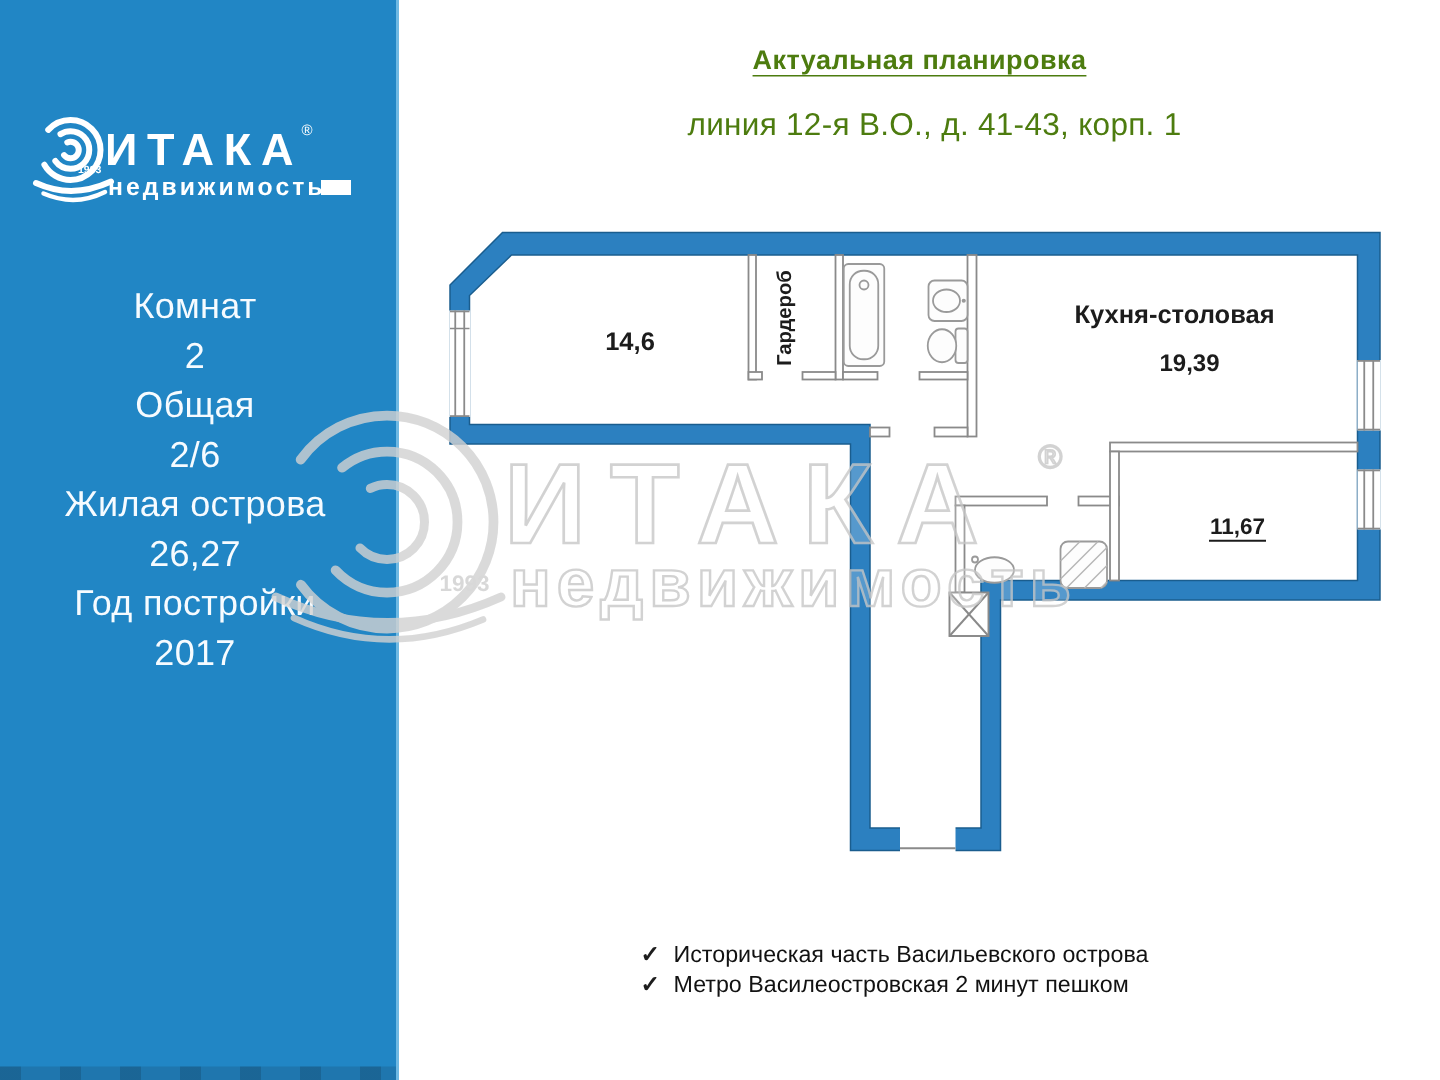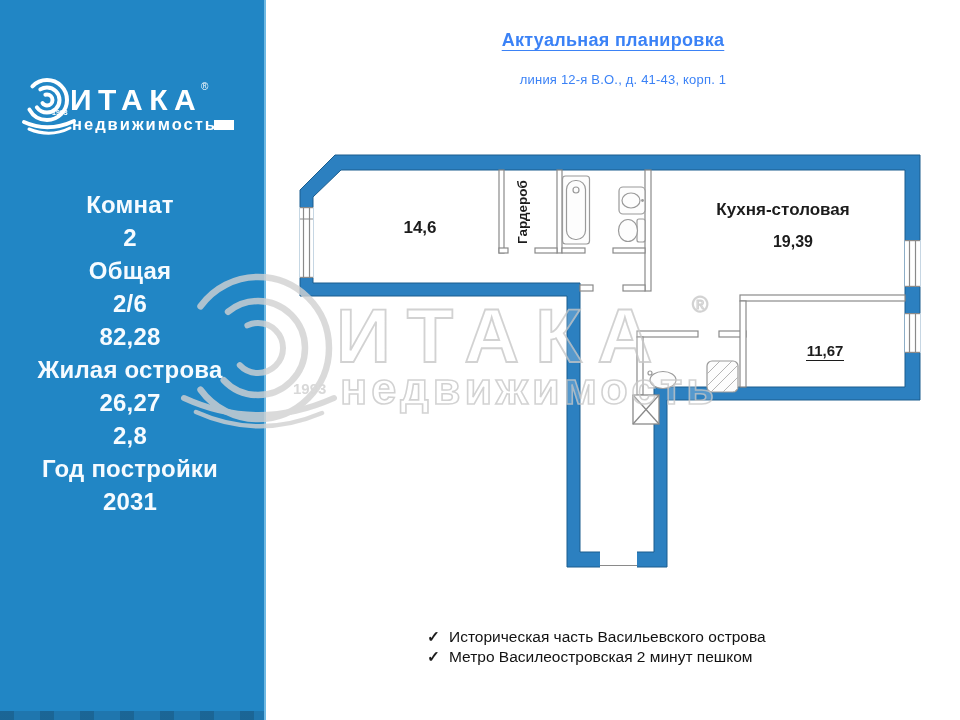--- a/index.html
+++ b/index.html
@@ -14,30 +14,30 @@
     background:#2186c5;border-right:2px solid #6fb9e3;box-sizing:border-box;
   }
   .sidebar-footer{
     position:absolute;left:0;bottom:0;width:100%;height:9px;
     background:#1f76ae;
     background-image:repeating-linear-gradient(90deg, rgba(0,0,0,.14) 0 14px, rgba(0,0,0,0) 14px 40px);
   }
   .logo-svg{position:absolute;left:0;top:52px;}
   .stats{
     position:absolute;left:0;top:188px;width:260px;
-    text-align:center;color:#f6fbff;font-size:24px;font-weight:700;line-height:33px;
+    text-align:center;color:#f6fbff;font-size:24px;font-weight:400;line-height:33px;
     letter-spacing:.2px;
   }
   
-  .header{position:absolute;left:266px;right:0;top:30px;text-align:center;color:#3b82f6;}
+  .header{position:absolute;left:266px;right:0;top:30px;text-align:center;color:#4d7c0f;}
   .header .title{
     font-size:18px;font-weight:700;letter-spacing:.3px;
     text-decoration:underline;text-underline-offset:4px;
   }
-  .header .address{margin-top:21px;font-size:13px;font-weight:500;letter-spacing:.2px;padding-left:20px;}
+  .header .address{margin-top:21px;font-size:21px;font-weight:500;letter-spacing:.2px;padding-left:20px;}
   
   .plan-svg{position:absolute;left:0;top:0;}
   
   .features{position:absolute;left:427px;top:627px;color:#121212;font-size:15.5px;font-weight:500;}
   .feature-row{display:flex;align-items:baseline;gap:9px;line-height:20px;}
   .check{font-weight:700;color:#1d1d1d;}
 </style>
 </head>
 <body>
 
@@ -55,26 +55,24 @@
     <text x="201" y="38" font-size="10" fill="#ffffff">®</text>
     <text x="72" y="78" font-size="16.5" font-weight="700" letter-spacing="2" fill="#ffffff">недвижимость</text>
     <rect x="214" y="68" width="20" height="10" fill="#ffffff"></rect>
   </svg>
 
   <div class="stats">
     <div>Комнат</div>
     <div>2</div>
     <div>Общая</div>
     <div>2/6</div>
-    <div>82,28</div>
     <div>Жилая острова</div>
     <div>26,27</div>
-    <div>2,8</div>
     <div>Год постройки</div>
-    <div>2031</div>
+    <div>2017</div>
   </div>
 
   <div class="sidebar-footer"></div>
 </div>
 
 <div class="header">
   <div class="title">Актуальная планировка</div>
   <div class="address">линия 12-я В.О., д. 41-43, корп. 1</div>
 </div>
 

